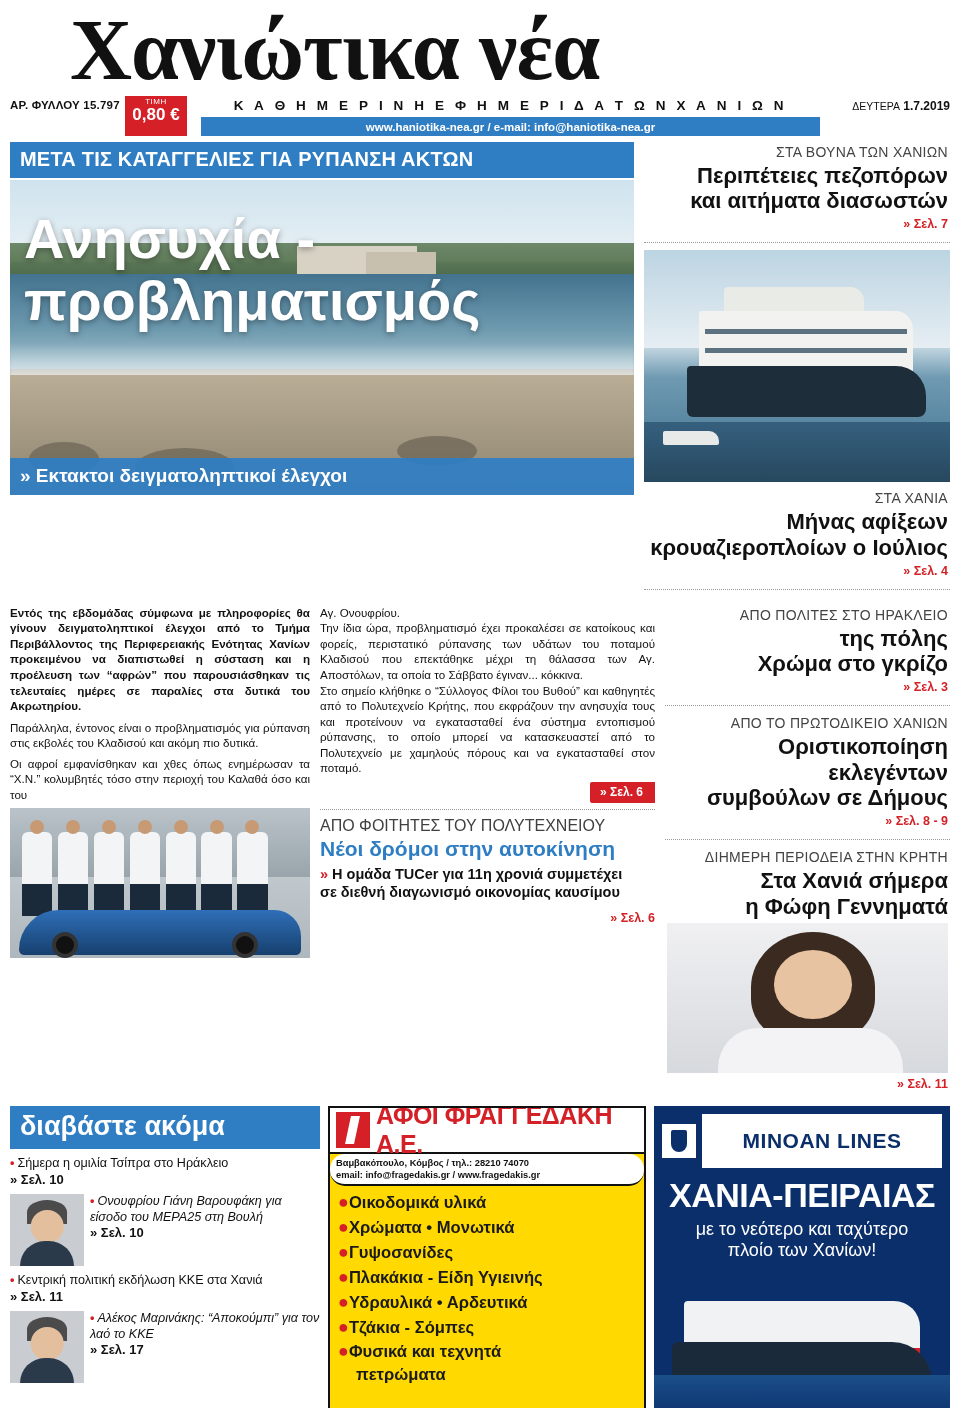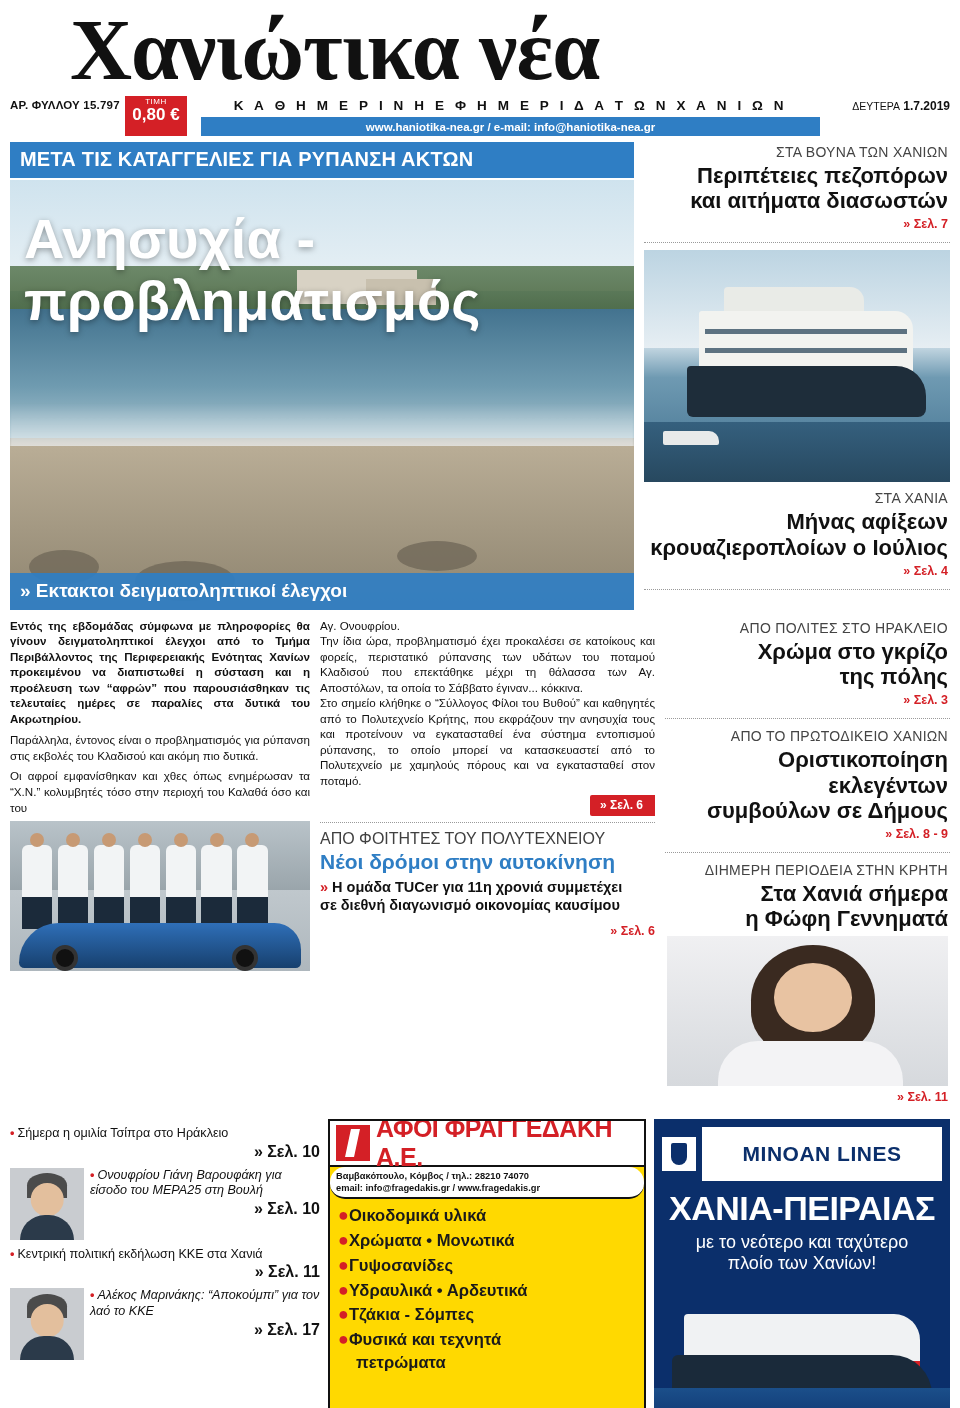--- a/index.html
+++ b/index.html
@@ -95,21 +95,21 @@
   .lead-strip {
     background: #2f7ec4;
     color: #fff;
     font-size: 20px;
     font-weight: bold;
     padding: 6px 10px 7px 10px;
     letter-spacing: 0.2px;
   }
   .lead-photo {
     position: relative;
-    height: 430px;
+    height: 315px;
     margin-top: 2px;
     overflow: hidden;
     background: linear-gradient(#9ec3d8 0%, #bcd6e4 22%, #7ea9c0 33%, #5d8ba6 48%, #c9bfae 64%, #b6a992 78%, #9f937d 100%);
   }
   .lp-sky { position:absolute; left:0; top:0; right:0; height:26%;
     background: linear-gradient(#cfe3ee, #e9f1f5); }
   .lp-far { position:absolute; left:0; top:20%; right:0; height:10%;
     background: linear-gradient(#5f7d5a, #49663f); opacity:.9; }
   .lp-build { position:absolute; left:46%; top:21%; width:120px; height:34px;
     background:#d8d2c4; }
@@ -280,21 +280,21 @@
     padding: 5px 10px 7px 10px;
   }
   .dv-item {
     font-size: 12.6px;
     line-height: 1.25;
     margin-top: 7px;
     position: relative;
   }
   .dv-item .bullet { color: #d42026; font-weight: bold; margin-right: 3px; }
   .dv-item .it { font-style: italic; }
-  .dv-page { text-align: right; font-weight: bold; font-size: 16px; color: #111; }
+  .dv-page { font-weight: bold; font-size: 13px; color: #111; }
   .dv-row { display: flex; gap: 6px; align-items: flex-start; margin-top: 6px;}
   .dv-thumb {
     width: 74px; height: 72px; flex: 0 0 74px;
     position: relative; overflow: hidden; background: #c9ccd0;
   }
   .thumb-face { position:absolute; left:50%; top:22%; transform:translateX(-50%);
     width:44%; height:46%; background:#e3bf9d; border-radius:50%; }
   .thumb-hair { position:absolute; left:50%; top:8%; transform:translateX(-50%);
     width:54%; height:34%; background:#4b4b4b; border-radius:50% 50% 0 0; }
   .thumb-body { position:absolute; left:14%; bottom:0; width:72%; height:34%;
@@ -509,22 +509,22 @@
         <div style="text-align:right;margin-top:6px">
           <span class="pagetag">» Σελ. 6</span>
         </div>
       </div>
     </div>
 
     <div class="b2-col3">
       <div class="teaser">
         <div class="kicker">ΑΠΟ ΠΟΛΙΤΕΣ ΣΤΟ ΗΡΑΚΛΕΙΟ</div>
         <div class="head">
+          <div>της πόλης</div>
           <div>Χρώμα στο γκρίζο</div>
-          <div>της πόλης</div>
         </div>
         <div class="pagetag">» Σελ. 3</div>
       </div>
       <div class="dotted"></div>
 
       <div class="teaser">
         <div class="kicker">ΑΠΟ ΤΟ ΠΡΩΤΟΔΙΚΕΙΟ ΧΑΝΙΩΝ</div>
         <div class="head">
           <div>Οριστικοποίηση εκλεγέντων</div>
           <div>συμβούλων σε Δήμους</div>
@@ -546,20 +546,21 @@
           <div class="prp-body"></div>
         </div>
         <div class="pagetag">» Σελ. 11</div>
       </div>
     </div>
   </div>
 
   <div class="band3">
 
     <div class="b3-col1">
+      <div class="diavaste-head">διαβάστε ακόμα</div>
 
       <div class="dv-item">
         <span class="bullet">•</span><span>Σήμερα η ομιλία Τσίπρα στο Ηράκλειο</span>
         <div class="dv-page">» Σελ. 10</div>
       </div>
 
       <div class="dv-row">
         <div class="dv-thumb">
           <div class="thumb-hair"></div>
             <div class="thumb-face"></div>
@@ -601,20 +602,21 @@
           <div class="frag-name">ΑΦΟΙ ΦΡΑΓΓΕΔΑΚΗ Α.Ε.</div>
         </div>
         <div class="frag-contact">
           <div>Βαμβακόπουλο, Κόμβος / τηλ.: 28210 74070</div>
           <div>email: info@fragedakis.gr / www.fragedakis.gr</div>
         </div>
         <div class="frag-list">
           <div class="frag-li"><span class="dot">●</span><span>Οικοδομικά υλικά</span></div>
           <div class="frag-li"><span class="dot">●</span><span>Χρώματα • Μονωτικά</span></div>
           <div class="frag-li"><span class="dot">●</span><span>Γυψοσανίδες</span></div>
+          <div class="frag-li"><span class="dot">●</span><span>Πλακάκια - Είδη Υγιεινής</span></div>
           <div class="frag-li"><span class="dot">●</span><span>Υδραυλικά • Αρδευτικά</span></div>
           <div class="frag-li"><span class="dot">●</span><span>Τζάκια - Σόμπες</span></div>
           <div class="frag-li"><span class="dot">●</span><span>Φυσικά και τεχνητά</span></div>
           <div class="frag-li" style="padding-left:18px"><span>πετρώματα</span></div>
 
         </div>
       </div>
     </div>
 
     <div class="b3-col3">

